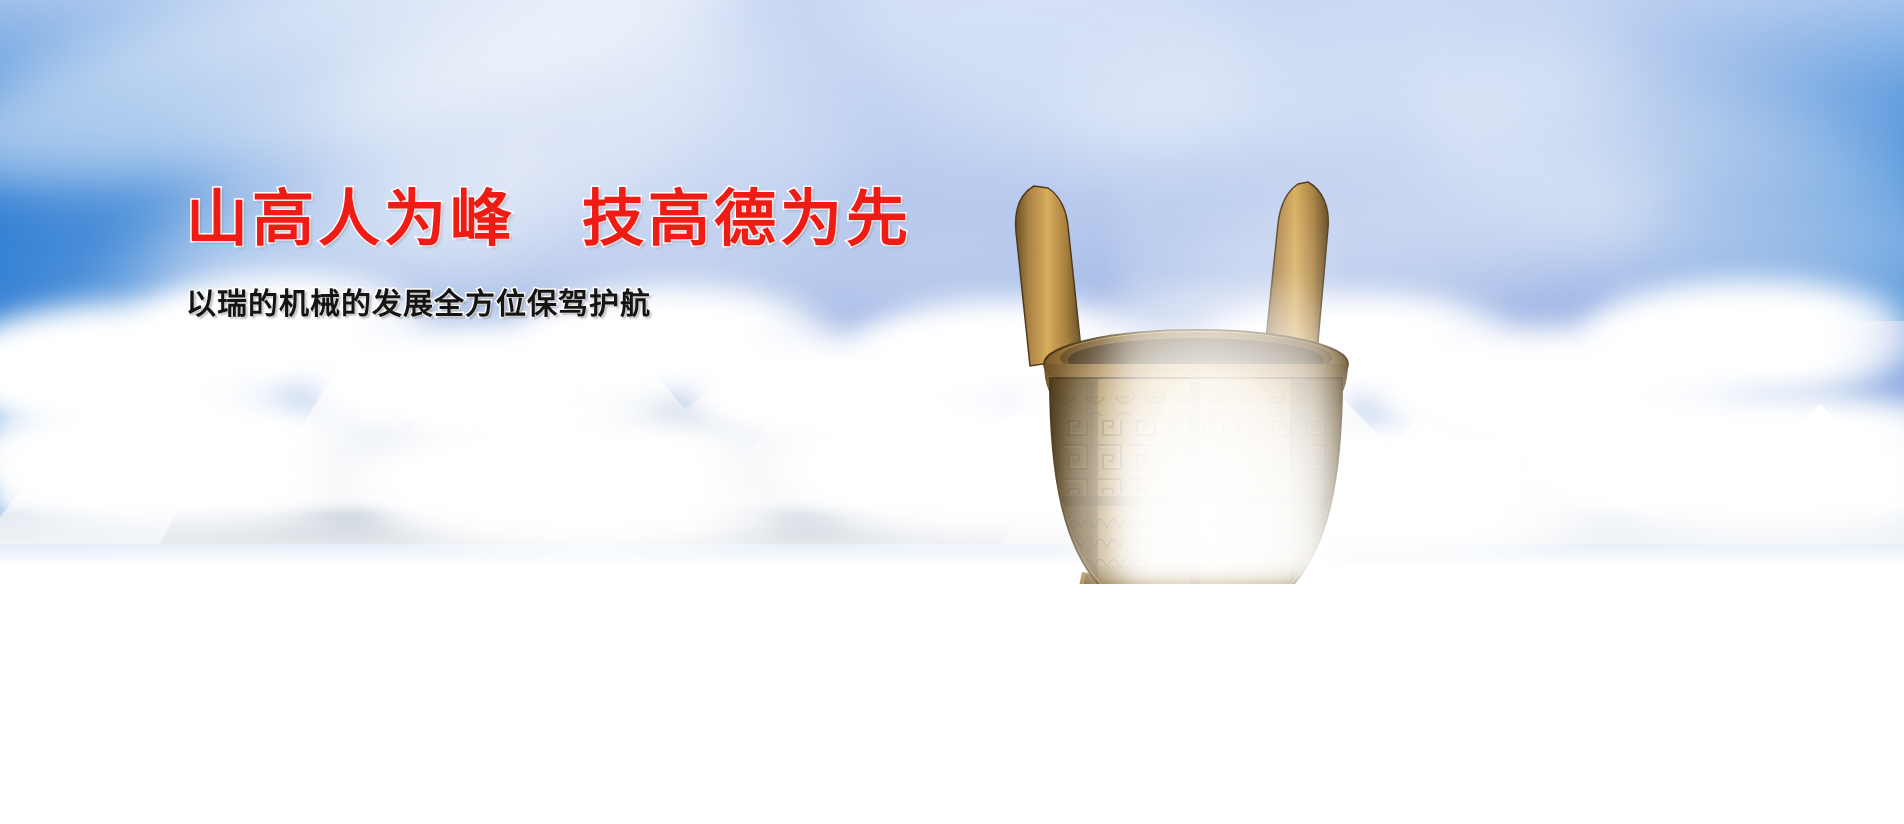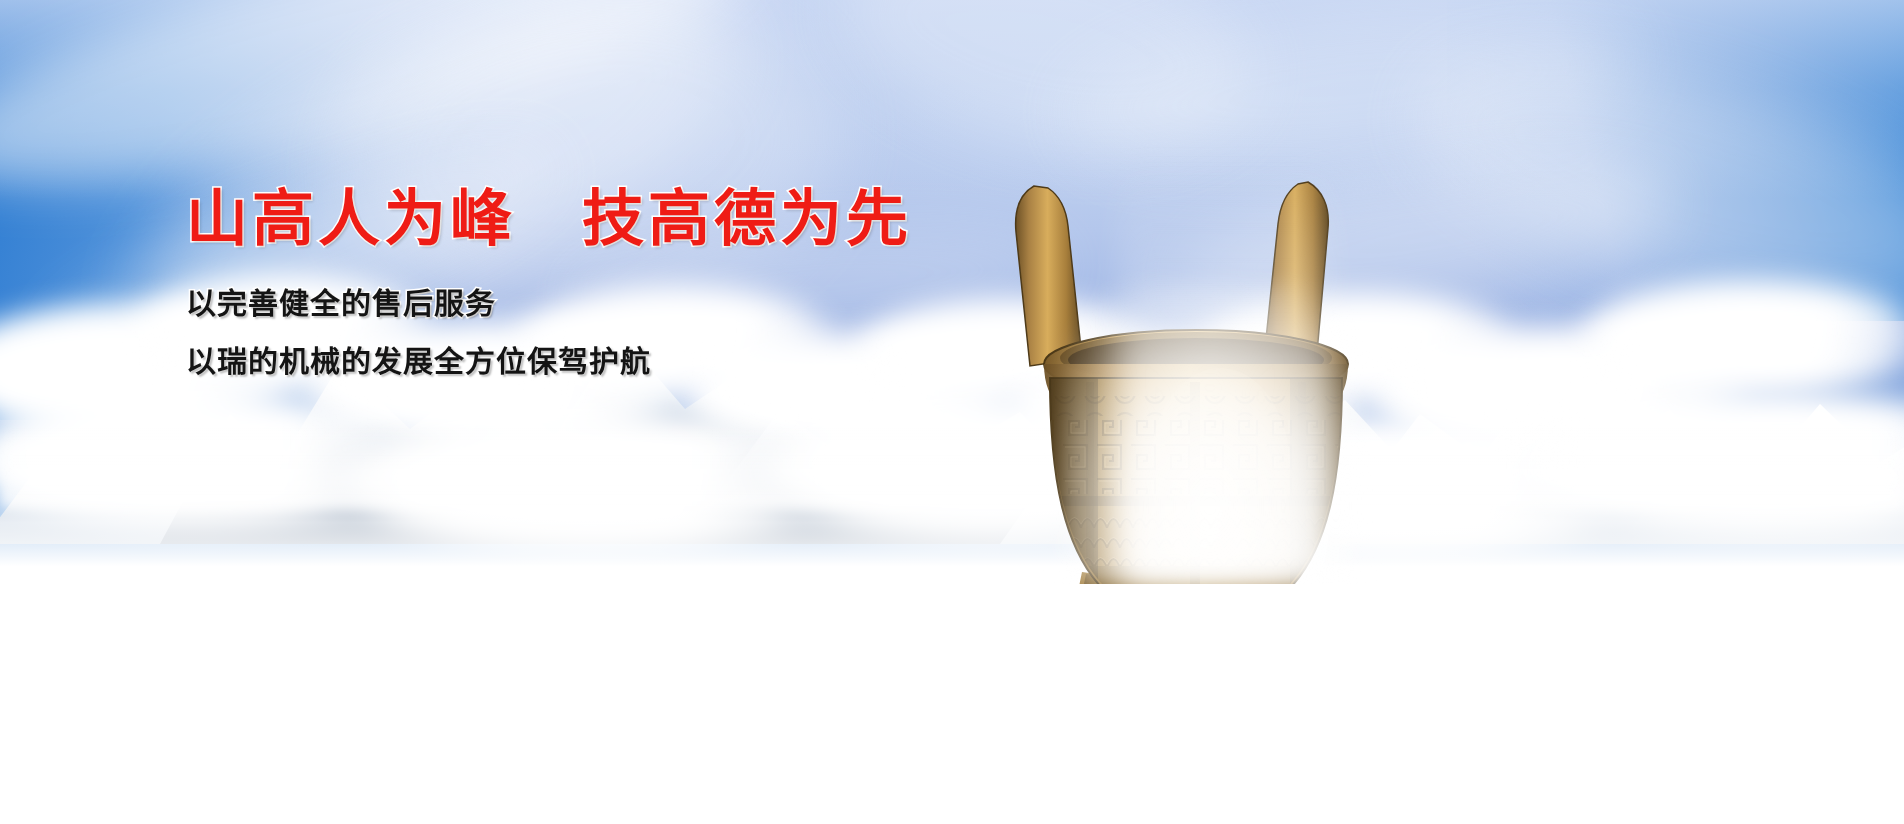--- a/index.html
+++ b/index.html
@@ -315,21 +315,20 @@
       </g>
     </svg>
   </div>
   <div class="ding-mist2"></div>
   <div class="ding-mist"></div>
 
   <div class="copy">
     <h1 class="headline">山高人为峰　技高德为先</h1>
 
     <ul class="sublines">
-      <li class="subline">以完善健全的售后服务</li>
       <li class="subline">以瑞的机械的发展全方位保驾护航</li>
     </ul>
   </div>
 
   <div class="dots">
     <span class="dot"></span>
     <span class="dot"></span>
     <span class="dot"></span>
     <span class="dot"></span>
     <span class="dot active"></span>

